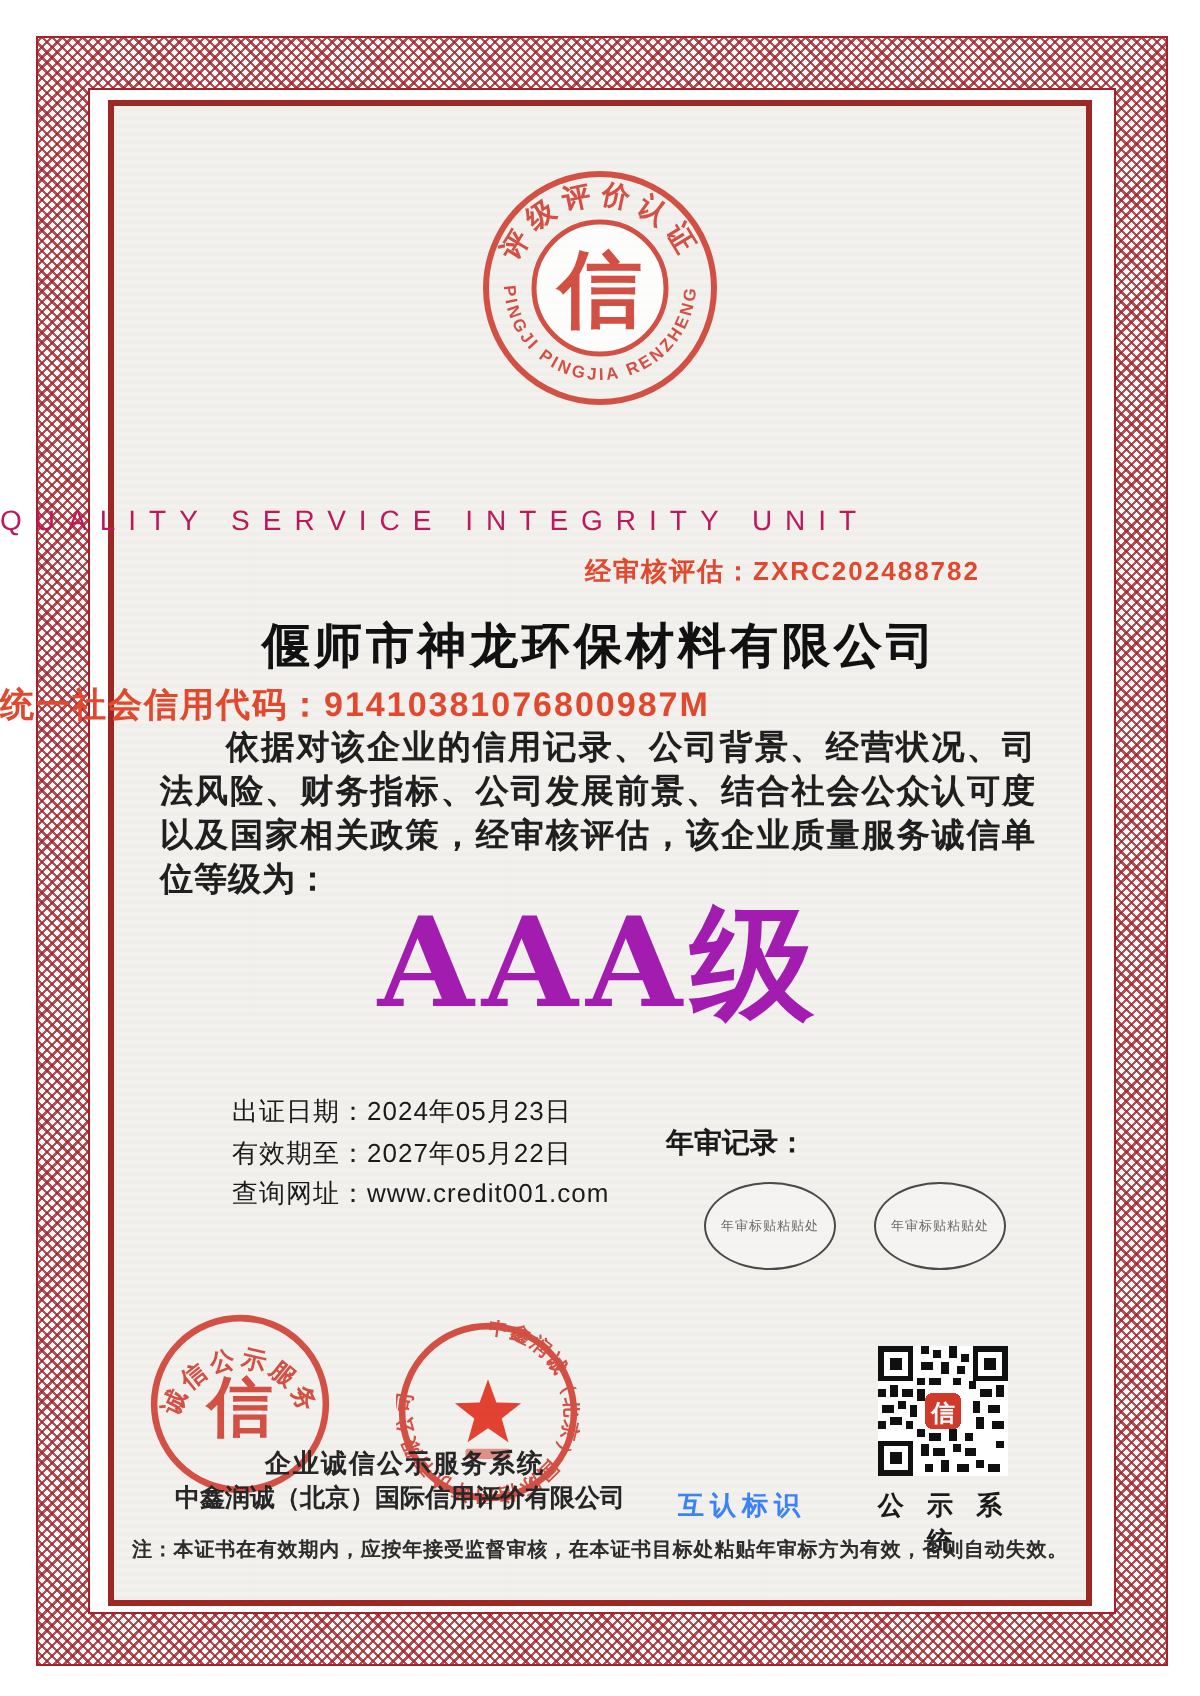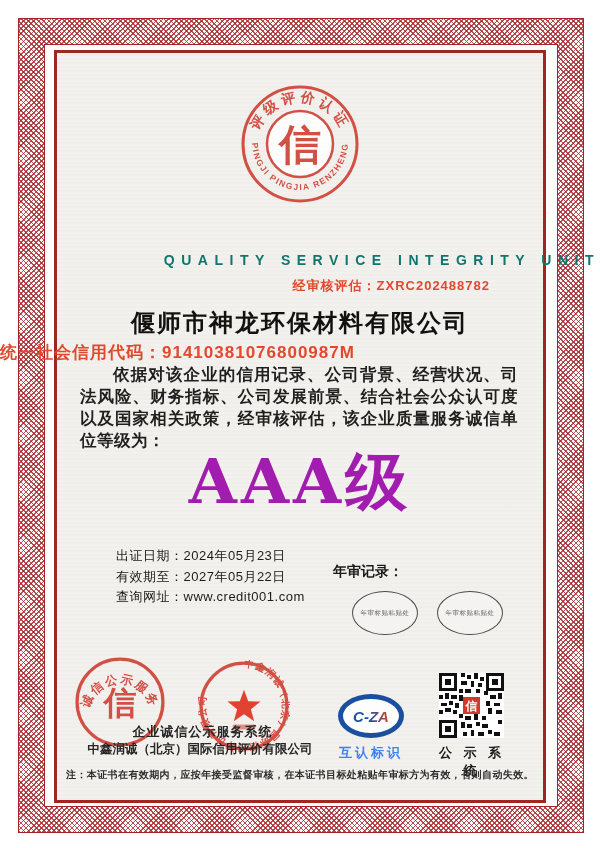--- a/index.html
+++ b/index.html
@@ -31,22 +31,22 @@
   .content{position:absolute;inset:0;}
   .abs{position:absolute;}
 
   
   .title{
     left:0;right:0;top:200px;text-align:center;
     font-size:45px;font-weight:bold;letter-spacing:7px;color:#141414;
     font-family:"Liberation Sans",sans-serif;
   }
   .subtitle{
-    left:0;right:0;top:252px;text-align:right;
-    font-size:14px;font-weight:bold;letter-spacing:6.5px;color:#0f766e;
+    left:0;right:0;top:252px;text-align:left;
+    font-size:14px;font-weight:normal;letter-spacing:6.5px;color:#be185d;
   }
   .credit-line{
     right:110px;top:277px;font-size:13px;font-weight:bold;color:#e2482e;letter-spacing:1px;
   }
   .company{
     left:0;right:0;top:307px;text-align:center;
     font-size:24px;font-weight:bold;color:#111;letter-spacing:2px;
   }
   .uscc{
     left:0;right:16px;top:341px;text-align:left;
@@ -174,23 +174,20 @@
       <defs>
           <path id="ss" d="M 45 7 A 38 38 0 1 1 44.9 7"></path>
         </defs>
       <text font-size="9.5" font-weight="bold" fill="#cf3a2e" letter-spacing="1">
         <textPath href="#ss" startOffset="0%">中鑫润诚（北京）国际信用评价有限公司</textPath>
       </text>
       <polygon fill="#e02a17" points="45,29 49.1,40.3 61.2,40.7 51.7,48.2 55,59.8 45,53 35,59.8 38.3,48.2 28.8,40.7 40.9,40.3"></polygon>
       <rect x="34" y="63" width="22" height="5" rx="1" fill="rgba(208,40,30,.55)"></rect>
     </svg>
 
-    <div class="abs cza">
-      <span>C-ZA</span>
-    </div>
     <div class="abs mutual-label">互认标识</div>
 
     <svg class="abs qr" viewBox="0 0 33 33" shape-rendering="crispEdges">
       <rect width="33" height="33" fill="#fff"></rect>
       <g fill="#101010">
         <rect x="0" y="0" width="9" height="9"></rect>
           <rect x="24" y="0" width="9" height="9"></rect>
           <rect x="0" y="24" width="9" height="9"></rect>
       </g>
       <g fill="#fff">

